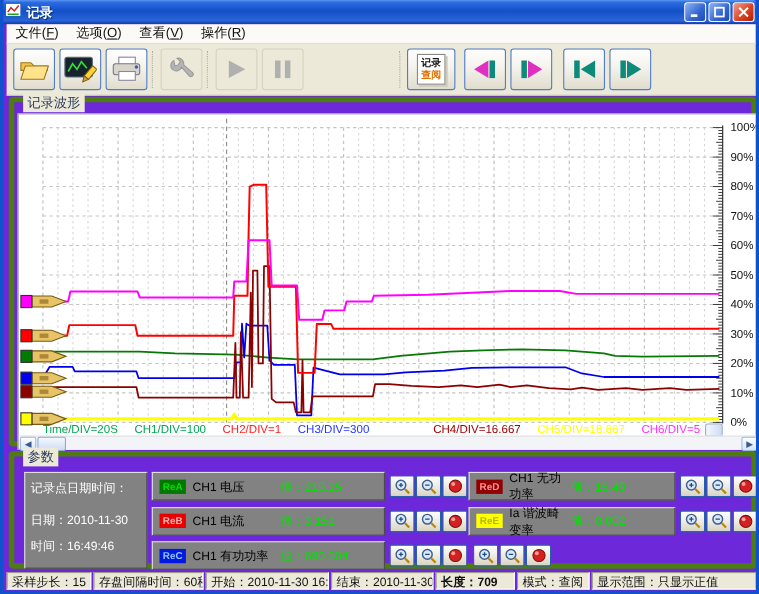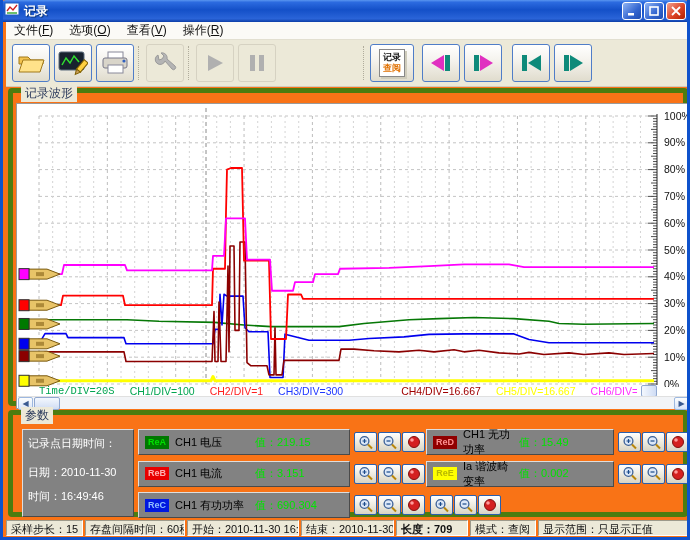--- a/index.html
+++ b/index.html
@@ -1,17 +1,17 @@
 <!DOCTYPE html>
 <html><head>
 <meta charset="utf-8">
 <style>
   * { margin:0; padding:0; box-sizing:border-box; }
   html,body { width:690px; height:540px; background:#ece9d8; font-family:"Liberation Sans", sans-serif; }
-  .window { position:relative; width:690px; height:540px; background:#f97316;
+  .window { position:relative; width:690px; height:540px; background:#6d28d9;
             border-left:3px solid #0f52cc; border-right:3px solid #0f52cc; border-bottom:3px solid #0f52cc; overflow:hidden; }
   
   .titlebar { position:absolute; left:-3px; top:0; width:690px; height:22px;
     background:linear-gradient(180deg,#5a96f0 0%,#2c6be0 10%,#1450c8 45%,#2a64d8 85%,#0c3da6 100%);
     border-radius:6px 6px 0 0; display:flex; align-items:center; padding:0 4px; }
   .titlebar .title { color:#fff; font-size:12px; font-weight:bold; text-shadow:1px 1px 1px #08306e; margin-left:4px; flex:1; }
   .winbtns { display:flex; gap:2px; }
   .wbtn { width:20px; height:18px; border:1px solid #fff; border-radius:3px; display:flex; align-items:center; justify-content:center; }
   .wbtn.blue { background:linear-gradient(135deg,#8fb4f4,#3365d0 60%,#1f4cb0); }
   .wbtn.red  { background:linear-gradient(135deg,#f0a090,#dd4426 55%,#b02000); }
@@ -392,21 +392,21 @@
             <rect x="0" y="-5.5" width="10" height="11" fill="#8b0000" stroke="#303030"></rect>
             <rect x="17" y="-2" width="8" height="4" fill="#7a5a10" opacity="0.55"></rect>
           </g>
           <g transform="translate(2,274.784)">
             <path d="M10,-5 L28,-5 L41,0 L28,5 L10,5 Z" fill="#e8c468" stroke="#7a5a10"></path>
             <rect x="0" y="-5.5" width="10" height="11" fill="#ffff00" stroke="#303030"></rect>
             <rect x="17" y="-2" width="8" height="4" fill="#7a5a10" opacity="0.55"></rect>
           </g>
         </svg>
       <div class="legend" id="legend">
-          <span style="color: rgb(0, 165, 80); font-family: Liberation Mono, monospace;">Time/DIV=20S</span>
+          <span style="color: rgb(0, 165, 80);">Time/DIV=20S</span>
           <span style="color: rgb(0, 165, 80);">CH1/DIV=100</span>
           <span style="color: rgb(255, 32, 32);">CH2/DIV=1</span>
           <span style="color: rgb(32, 56, 255);">CH3/DIV=300</span>
           <span style="color: rgb(160, 0, 0); margin-left: 43px;">CH4/DIV=16.667</span>
           <span style="color: rgb(255, 255, 0);">CH5/DIV=16.667</span>
           <span style="color: rgb(255, 48, 255);">CH6/DIV=500</span>
         </div>
       <div class="vthumb"></div>
       <div class="hscroll">
         <div class="sbtn">◀</div>

